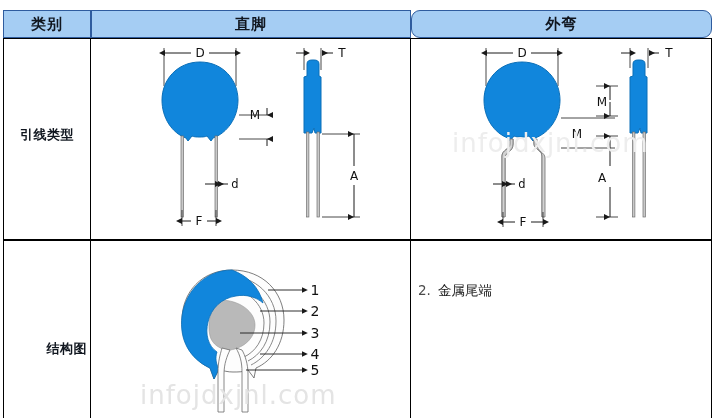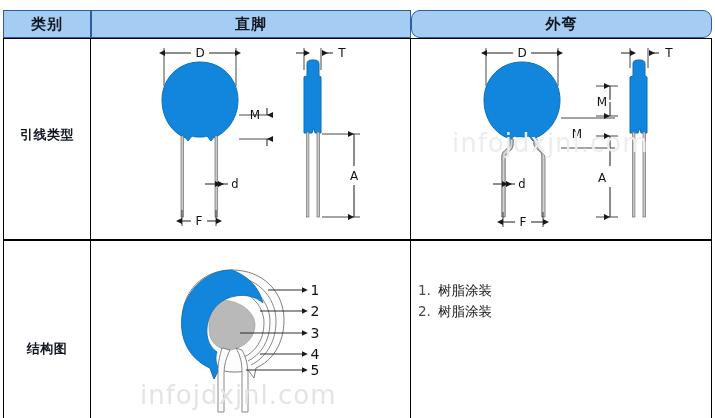--- a/index.html
+++ b/index.html
@@ -68,21 +68,21 @@
     position: absolute;
     left: 4px;
     width: 80px;
     text-align: center;
     font-size: 13px;
     font-weight: bold;
     color: #10161f;
     letter-spacing: 0.5px;
   }
   .rowlabel.r1 { top: 96px; margin-top: 20px; }
-  .rowlabel.r2 { top: 330px; }
+  .rowlabel.r2 { top: 330px; text-align: right; }
 
   
   .draw {
     position: absolute;
     overflow: visible;
   }
   .wm {
     position: absolute;
     left: 140px;
     top: 372px;
@@ -346,23 +346,20 @@
 
     <text x="155" y="35" font-size="14" fill="#111" text-anchor="middle">1</text>
     <text x="155" y="56" font-size="14" fill="#111" text-anchor="middle">2</text>
     <text x="155" y="78" font-size="14" fill="#111" text-anchor="middle">3</text>
     <text x="155" y="99" font-size="14" fill="#111" text-anchor="middle">4</text>
     <text x="155" y="115" font-size="14" fill="#111" text-anchor="middle">5</text>
   </svg>
 
   <div class="legend">
     <div class="li">
-      <span class="num">1.</span><span>树脂涂装</span>
-    </div>
-    <div class="li">
-      <span class="num">2.</span><span>树脂涂装</span>
+      <span class="num">2.</span><span>金属尾端</span>
     </div>
   </div>
 
   <div class="wm">infojdxjnl.com</div>
   <div class="wm2">infojdxjnl.com</div>
 
 </div>
 
 </body></html>

